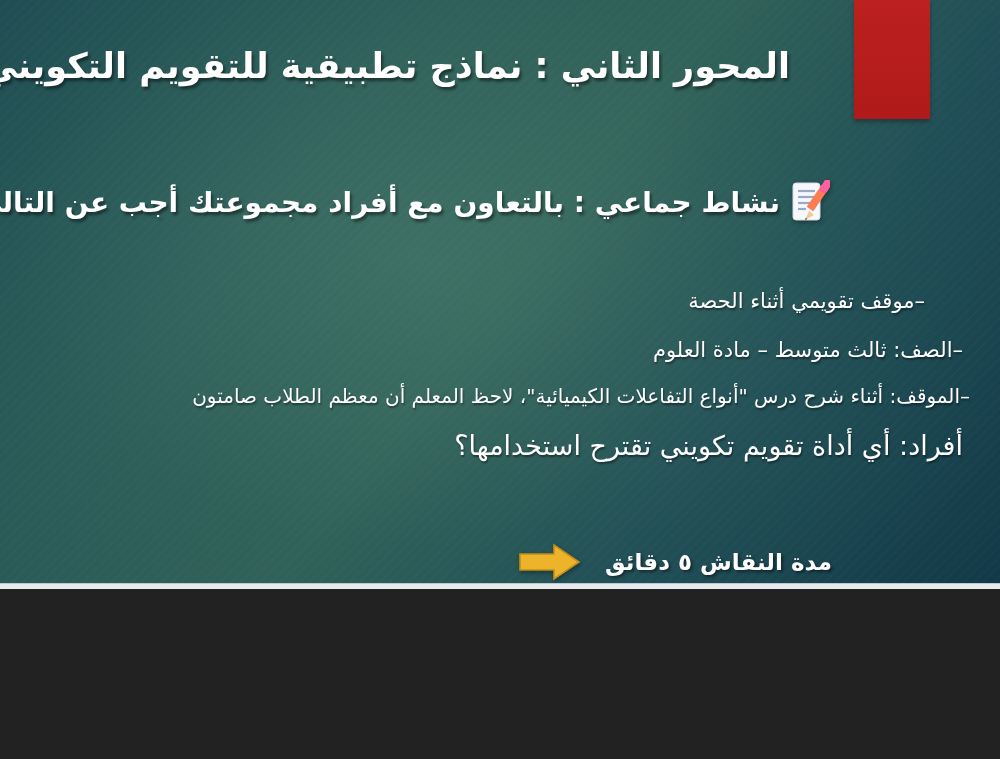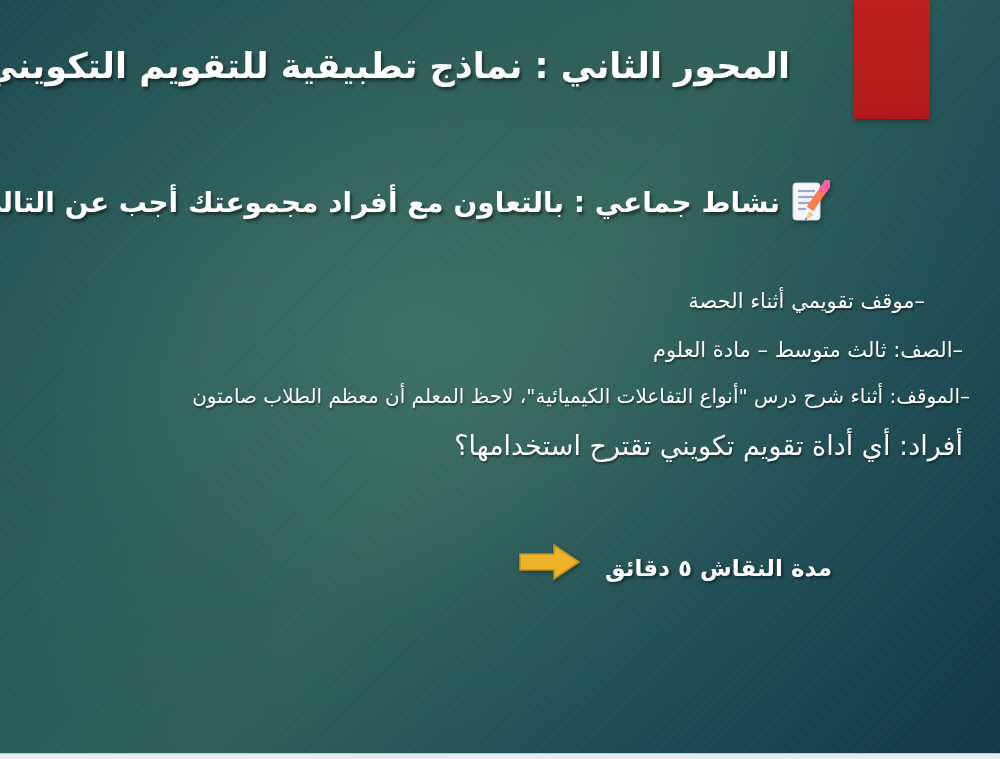--- a/index.html
+++ b/index.html
@@ -4,21 +4,21 @@
 <style>
   html, body {
     margin: 0;
     padding: 0;
     background: #222;
     font-family: "DejaVu Sans", sans-serif;
   }
   .slide {
     position: relative;
     width: 1000px;
-    height: 759px;
+    height: 589px;
     overflow: hidden;
     background:
       repeating-linear-gradient(135deg, rgba(255,255,255,0.015) 0 2px, rgba(0,0,0,0) 2px 7px),
       radial-gradient(ellipse 900px 640px at 42% 44%, rgba(104,156,132,0.30) 0%, rgba(62,114,98,0.16) 45%, rgba(0,0,0,0) 72%),
       linear-gradient(128deg, #1d4a52 0%, #2a5a57 30%, #2f5f57 50%, #1f4c56 72%, #123947 100%);
     background-color: #2a5a57;
   }
 
   .accent-bar {
     position: absolute;
@@ -77,21 +77,21 @@
   .detail-1 { top: 289px; right: 75px; }
   .detail-2 { top: 338px; right: 37px; }
   .detail-3 { top: 384px; right: 30px; font-size: 20px; }
   .question { top: 430px; right: 37px; font-size: 27px; }
 
   .duration-row {
     position: absolute;
     top: 543px;
     right: 168px;
     display: flex;
-    align-items: flex-end;
+    align-items: center;
     gap: 24px;
     direction: rtl;
   }
   .duration-text {
     color: #ffffff;
     font-size: 23px;
     font-weight: bold;
     white-space: nowrap;
     text-shadow: 2px 2px 3px rgba(0,0,0,0.45);
   }

